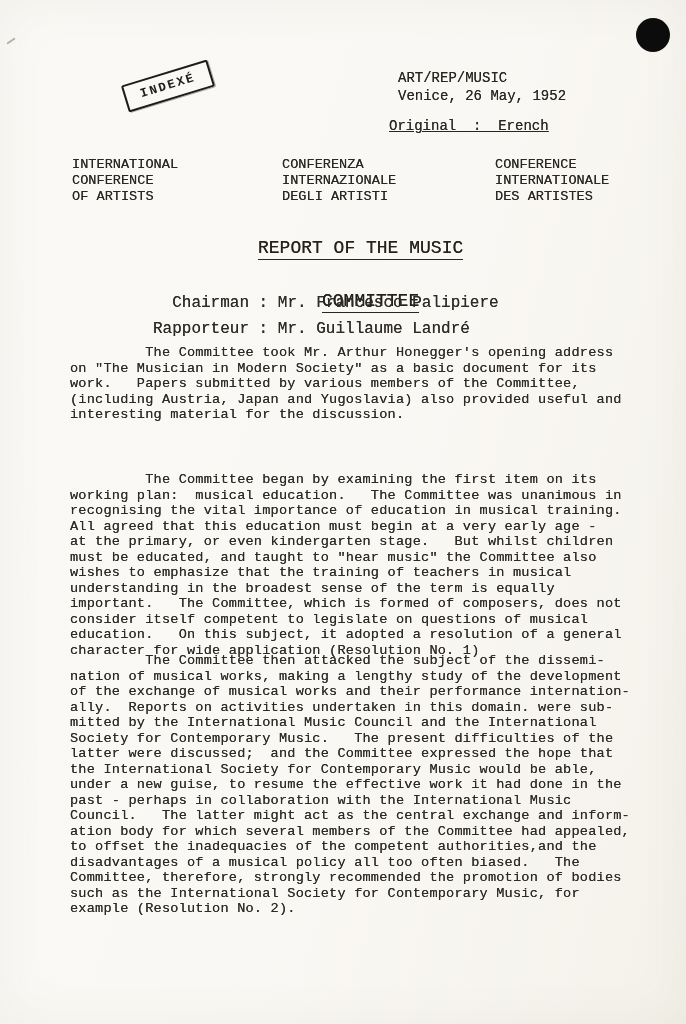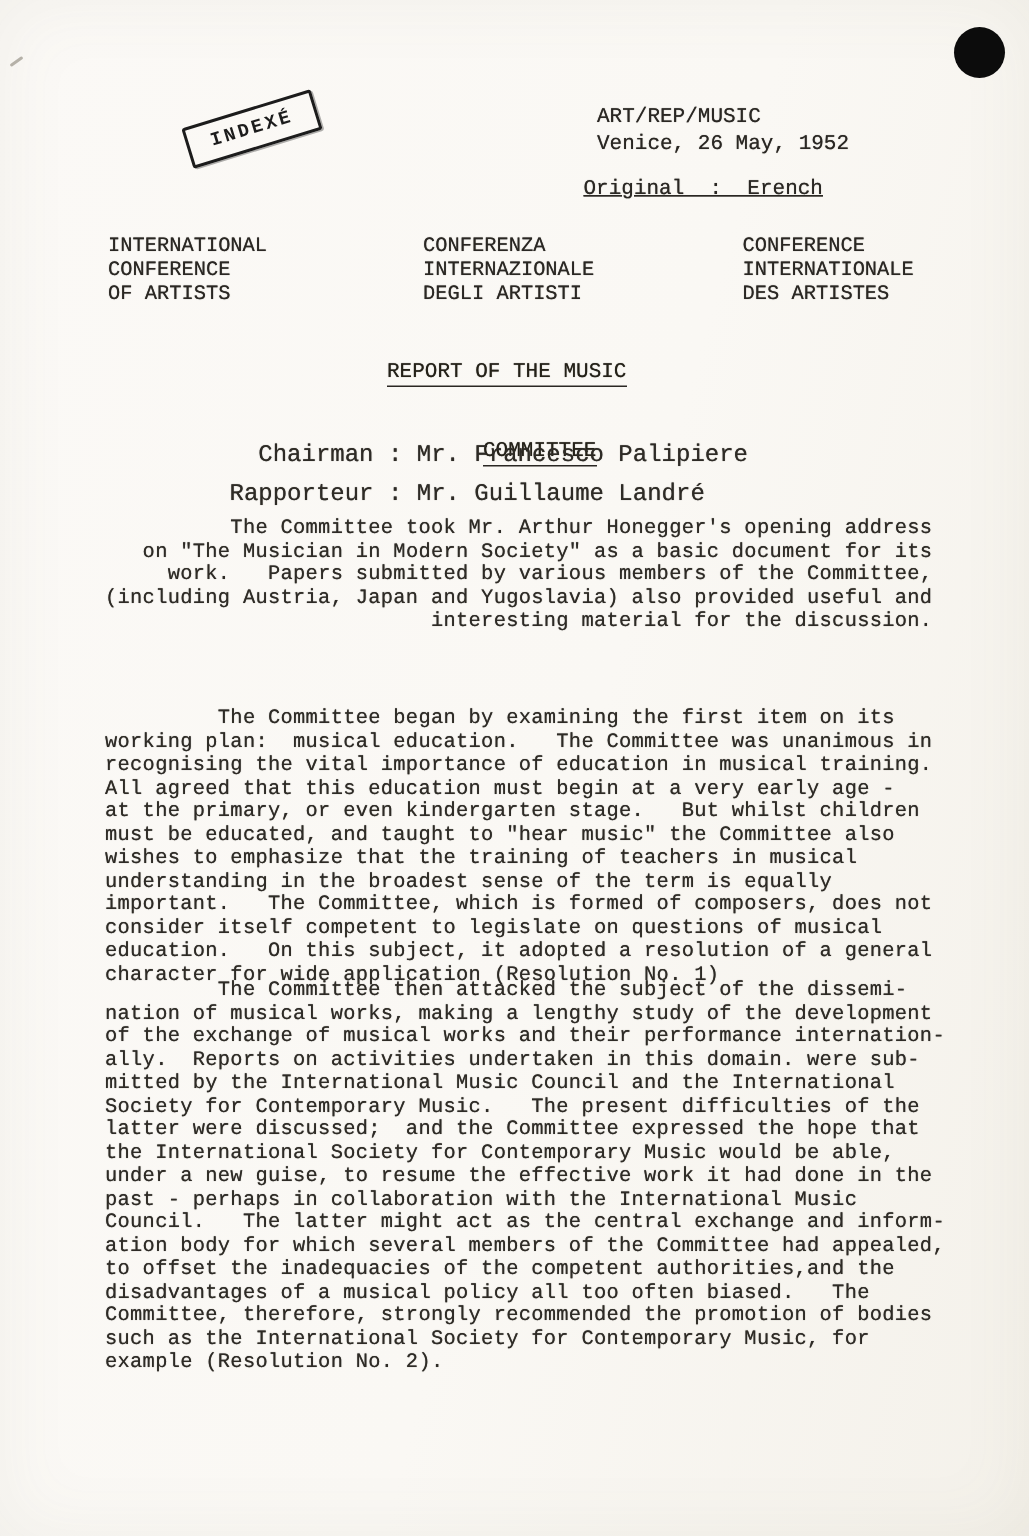--- a/index.html
+++ b/index.html
@@ -41,30 +41,30 @@
   }
   .docref { left: 398px; top: 70px; font-size: 14px; line-height: 17.5px; color: #2a2723; }
   .original { left: 389px; top: 118px; font-size: 14px; color: #2a2723; text-decoration: underline; }
 
   .org { top: 157px; font-size: 13.6px; line-height: 16px; color: #2a2723; }
   .org1 { left: 72px; }
   .org2 { left: 282px; }
   .org3 { left: 495px; }
 
   .title-line {
-    font-size: 14px; color: #242118;
+    font-size: 18px; color: #242118;
     border-bottom: 1.6px solid #2a2723; padding-bottom: 1px; text-align: center;
   }
   .title1 { left: 258px; top: 238px; }
   .title2 { left: 322px; top: 255px; margin-top: 36px; }
 
   .officers { left: 153px; top: 291px; font-size: 16px; line-height: 25.5px; }
 
   .para { left: 70px; font-size: 13.6px; line-height: 15.5px; letter-spacing: 0.2px; }
-  .p1 { top: 345px; text-align: right; }
+  .p1 { top: 345px; }
   .p2 { top: 472px; }
   .p3 { top: 653px; }
   .p4 { top: 927px; }
 </style>
 </head>
 <body>
 
 <div class="page">
 
   <div class="corner-dot"></div>

